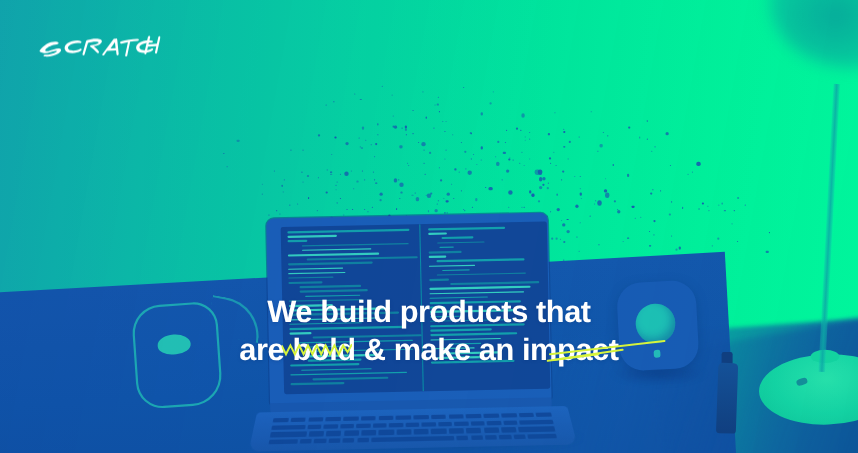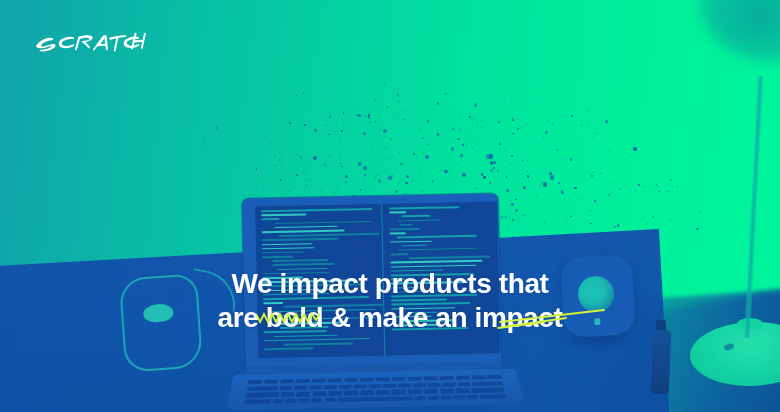--- a/index.html
+++ b/index.html
@@ -889,21 +889,21 @@
         <path d="M80 13.6c4.4-1.3 11-2.4 15-2.3 1.8 0 1.8 1.7 0 1.8-2 .1-4.4.4-6.7.8l-2.6 12.5c-.3 1.5-2.2 1.2-1.9-.3l2.5-11.8c-2 .4-4 .9-5.7 1.4-1.5.4-2-1.6-.6-2.1z"></path>
 
         <path d="M96 15.2c3.6-2.4 9.6-3.6 12.4-2.2 1.3.7.6 2-1.1 1.8-3-.4-7.2.5-9.4 2.3-2 1.6-1.2 3.6 1.6 4.3 2.6.7 6-.1 8.2-1.2 1.5-.8 2.3.6.6 1.8-2.8 1.9-8.2 2.7-11.6 1.3-3.6-1.5-4-5.5-.7-8.1z"></path>
 
         <path d="M104.5 9.6c.4-1.4 2.3-1.1 2 .4l-1.5 6.3 7.6-.6 1.3-6c.3-1.4 2.2-1.1 1.9.4l-3 13.8c-.3 1.4-2.2 1.1-1.9-.4l1.2-5.6-7.6.6-1.4 6c-.3 1.4-2.2 1.1-1.9-.4l3.3-14.5z"></path>
       </g>
     </svg>
   </div>
 
   <h1 class="headline">
-    <span class="l1">We impact products that</span>
+    <span class="l1">We build products that</span>
     <span class="l2">are bold &amp; make an impact</span>
   </h1>
 
   <div class="squiggle-left">
     <svg width="64" height="16" viewBox="0 0 64 16" xmlns="http://www.w3.org/2000/svg">
       <polyline id="zig" fill="none" stroke="#d6f33c" stroke-width="1.8" points="0,3 4,11 8,3 12,11 16,3 20,11 24,3 28,11 32,3 36,11 40,3 44,11 48,3 52,11 56,3 60,9 64,2"></polyline>
     </svg>
   </div>
 
   <div class="dashes-right">

